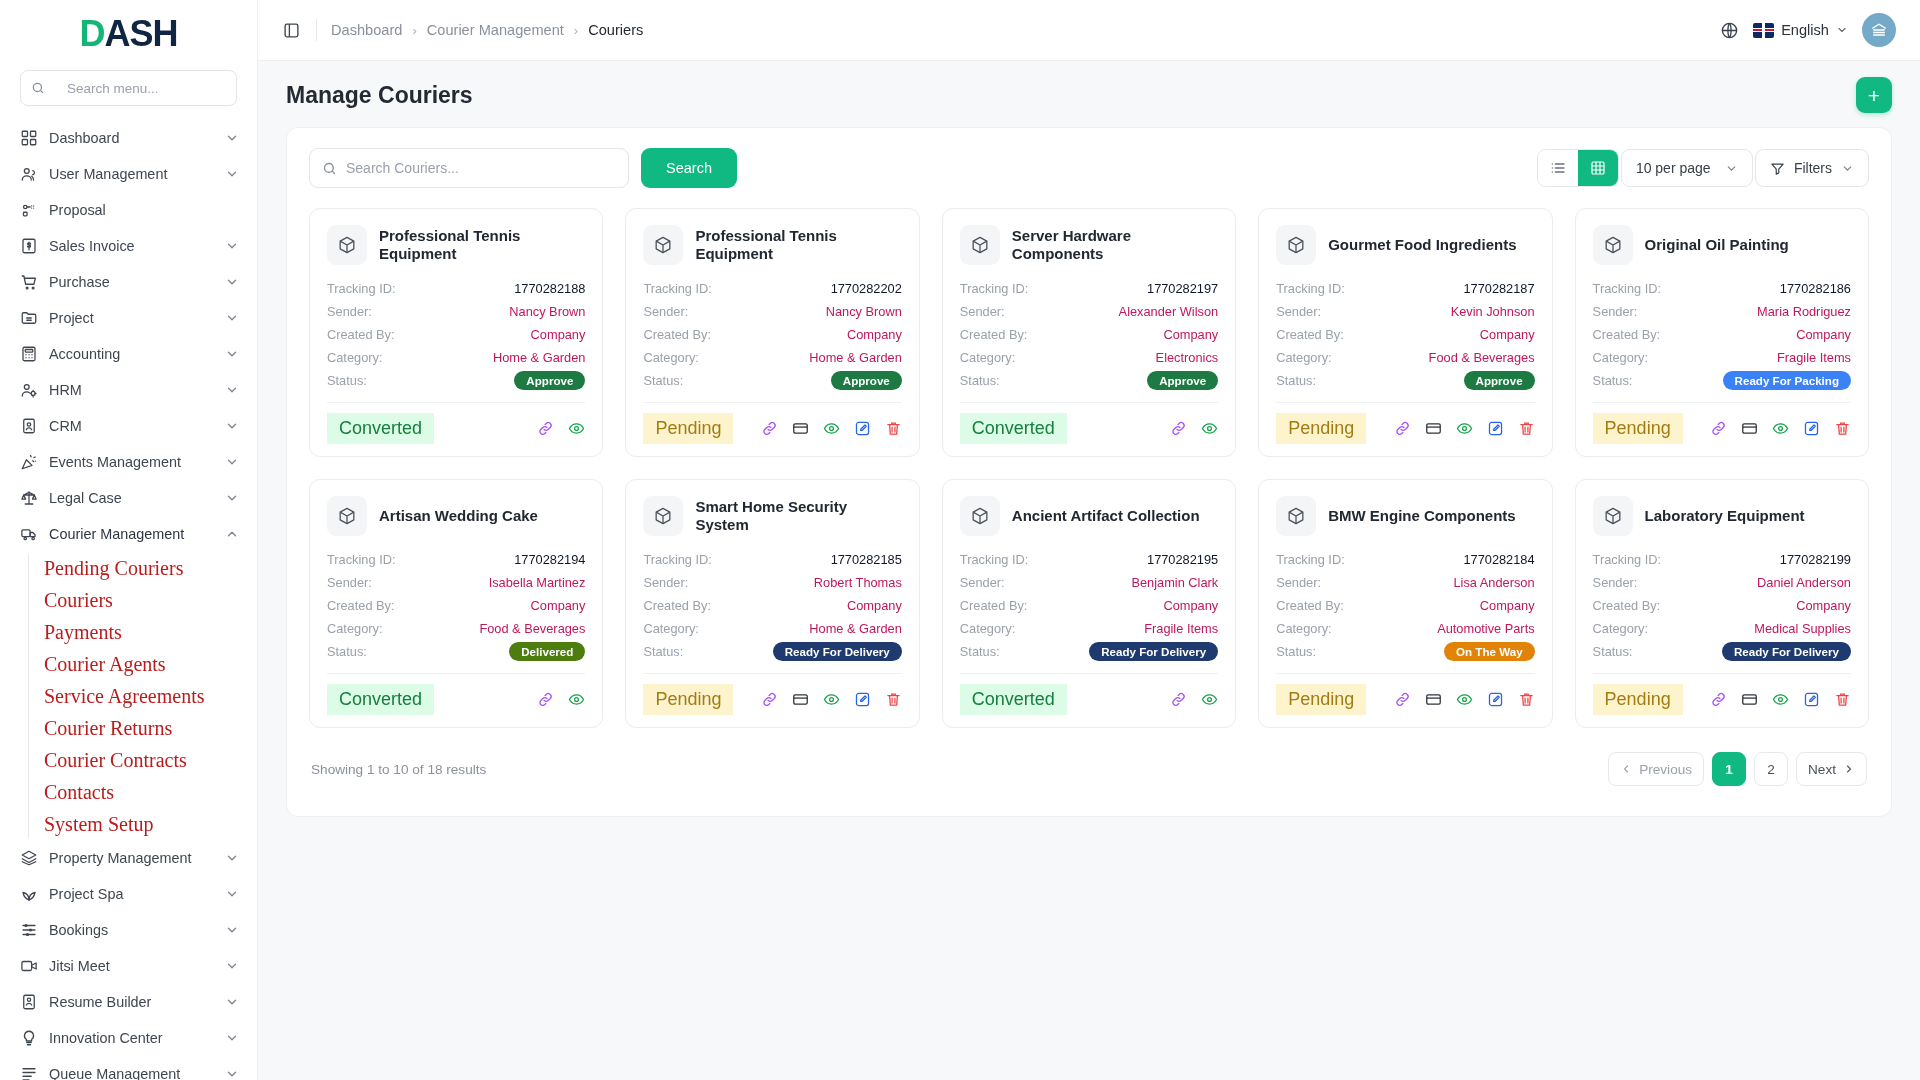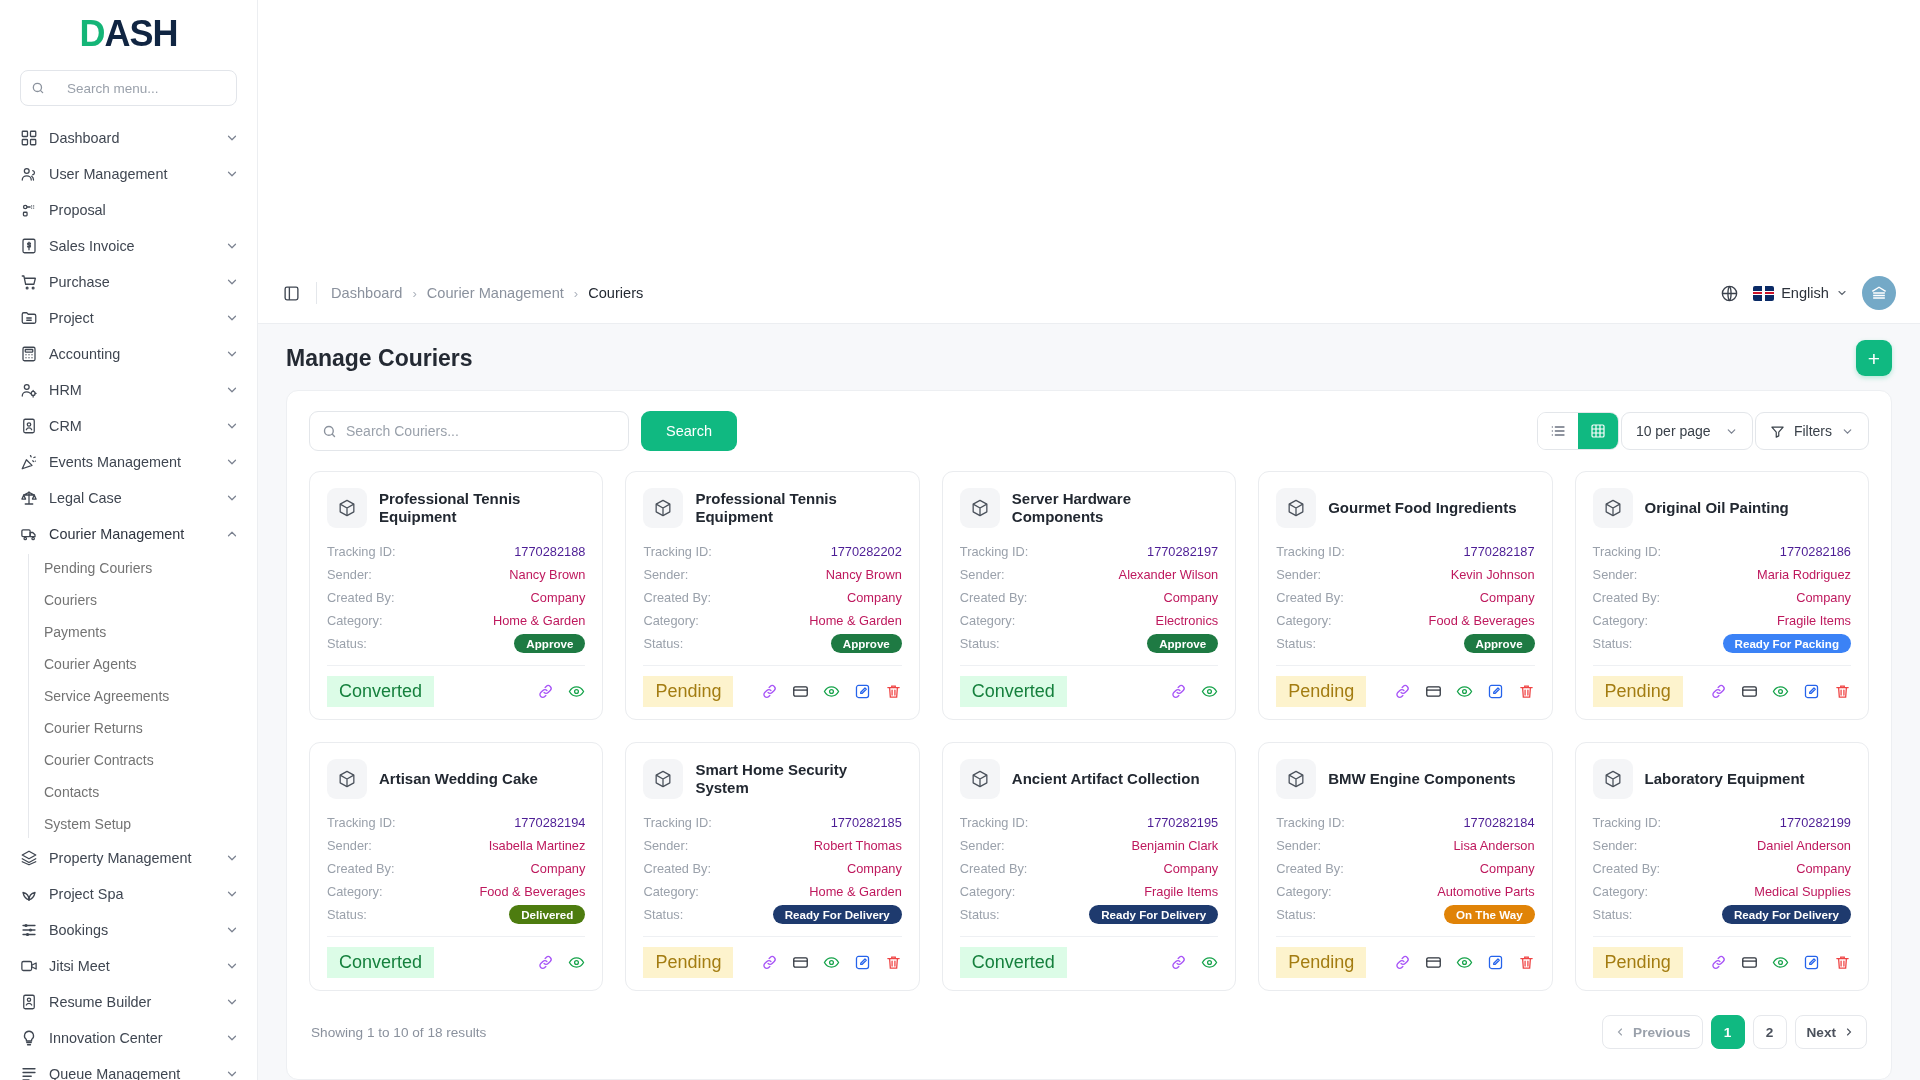--- a/index.html
+++ b/index.html
@@ -2,21 +2,21 @@
 <html><head>
 <meta charset="utf-8">
 <style>
   * { box-sizing: border-box; margin: 0; padding: 0; }
   html, body {
     width: 1920px; height: 1080px;
     font-family: "Liberation Sans", sans-serif;
     background: #ffffff;
     overflow: hidden;
   }
-  .app { display: flex; width: 1920px; height: 1080px; align-items: flex-end; }
+  .app { display: flex; width: 1920px; height: 1080px; }
 
   
   .sidebar {
     width: 258px; min-width: 258px; height: 1080px;
     background: #ffffff;
     border-right: 1px solid #eceef1;
     display: flex; flex-direction: column;
     overflow: hidden;
   }
   .brand {
@@ -49,21 +49,21 @@
   .nav-item .lbl { flex: 1; white-space: nowrap; }
   .nav-item .chev { width: 14px; height: 14px; color: #7b8290; flex: 0 0 14px;}
   .nav-item.open > .lbl { color: #2f3540; }
   .subnav { padding-left: 38px; position: relative; }
   .subnav:before {
     content: ""; position: absolute; left: 28px; top: 2px; bottom: 2px;
     width: 1px; background: #e6e8ec;
   }
   .subnav-item {
     height: 32px; display: flex; align-items: center;
-    font-size: 14px; color: #737373; cursor: pointer; padding-left: 6px;
+    font-size: 20px; color: #b91c1c; cursor: pointer; padding-left: 6px; font-family: Liberation Serif, serif;
   }
 
   
   .main { flex: 1; display: flex; flex-direction: column; background: #f7f8fa; min-width:0;}
   .topbar {
     height: 61px; background: #fff; border-bottom: 1px solid #eceef1;
     display: flex; align-items: center; padding: 0 24px 0 18px; gap: 0;
   }
   .panel-toggle {
     width: 30px; height: 30px; display: flex; align-items: center; justify-content: center;
@@ -149,21 +149,21 @@
   .card-head { display: flex; align-items: center; gap: 12px; margin-bottom: 14px; }
   .pkg-ic {
     width: 40px; height: 40px; border-radius: 9px; background: #f4f5f7;
     display: flex; align-items: center; justify-content: center; color: #4b525c; flex: 0 0 40px;
   }
   .card-title { font-size: 15px; font-weight: 600; color: #222831; line-height: 1.2; }
   .rows { display: flex; flex-direction: column; gap: 4px; }
   .row { display: flex; align-items: center; font-size: 12.8px; min-height: 19px; }
   .row .k { color: #9aa1ab; }
   .row .v { margin-left: auto; color: #be185d; text-align: right; }
-  .row .v.tid { color: #4c1d95; }
+  .row .v.tid { color: #0f172a; }
   .badge {
     margin-left: auto; border-radius: 20px; padding: 3px 12px;
     font-size: 11.6px; font-weight: 700; color: #fff; white-space: nowrap;
   }
   .hr { height: 1px; background: #eef0f3; margin: 12px 0 10px 0; }
   .card-foot { display: flex; align-items: center; }
   .pill {
     border-radius: 0; padding: 5px 12px; font-size: 18px; font-weight: 500;
   }
   .pill.converted { background: #dcfce7; color: #15803d; }
@@ -178,21 +178,20 @@
 
   
   .pager { display: flex; align-items: center; padding: 24px 2px 22px 2px; gap: 48px; }
   .pager-info { font-size: 13.6px; color: #8a919d; }
   .pager-ctrls { margin-left: auto; display: flex; align-items: center; gap: 8px; }
   .pg {
     height: 34px; min-width: 34px; border: 1px solid #e6e8ec; border-radius: 8px;
     background: #fff; display: flex; align-items: center; justify-content: center;
     font-size: 13.6px; color: #4b515c; cursor: pointer; padding: 0 11px; gap: 7px;
     font-family: inherit;
-    font-weight: bold;
   }
   .pg.prev { color: #9aa1ab; }
   .pg.num { padding: 0; }
   .pg.num.active { background: #10b981; border-color: #10b981; color: #fff; font-weight: 600; }
   svg { display: block; }
 </style>
 </head>
 <body>
 
 <div class="app">

